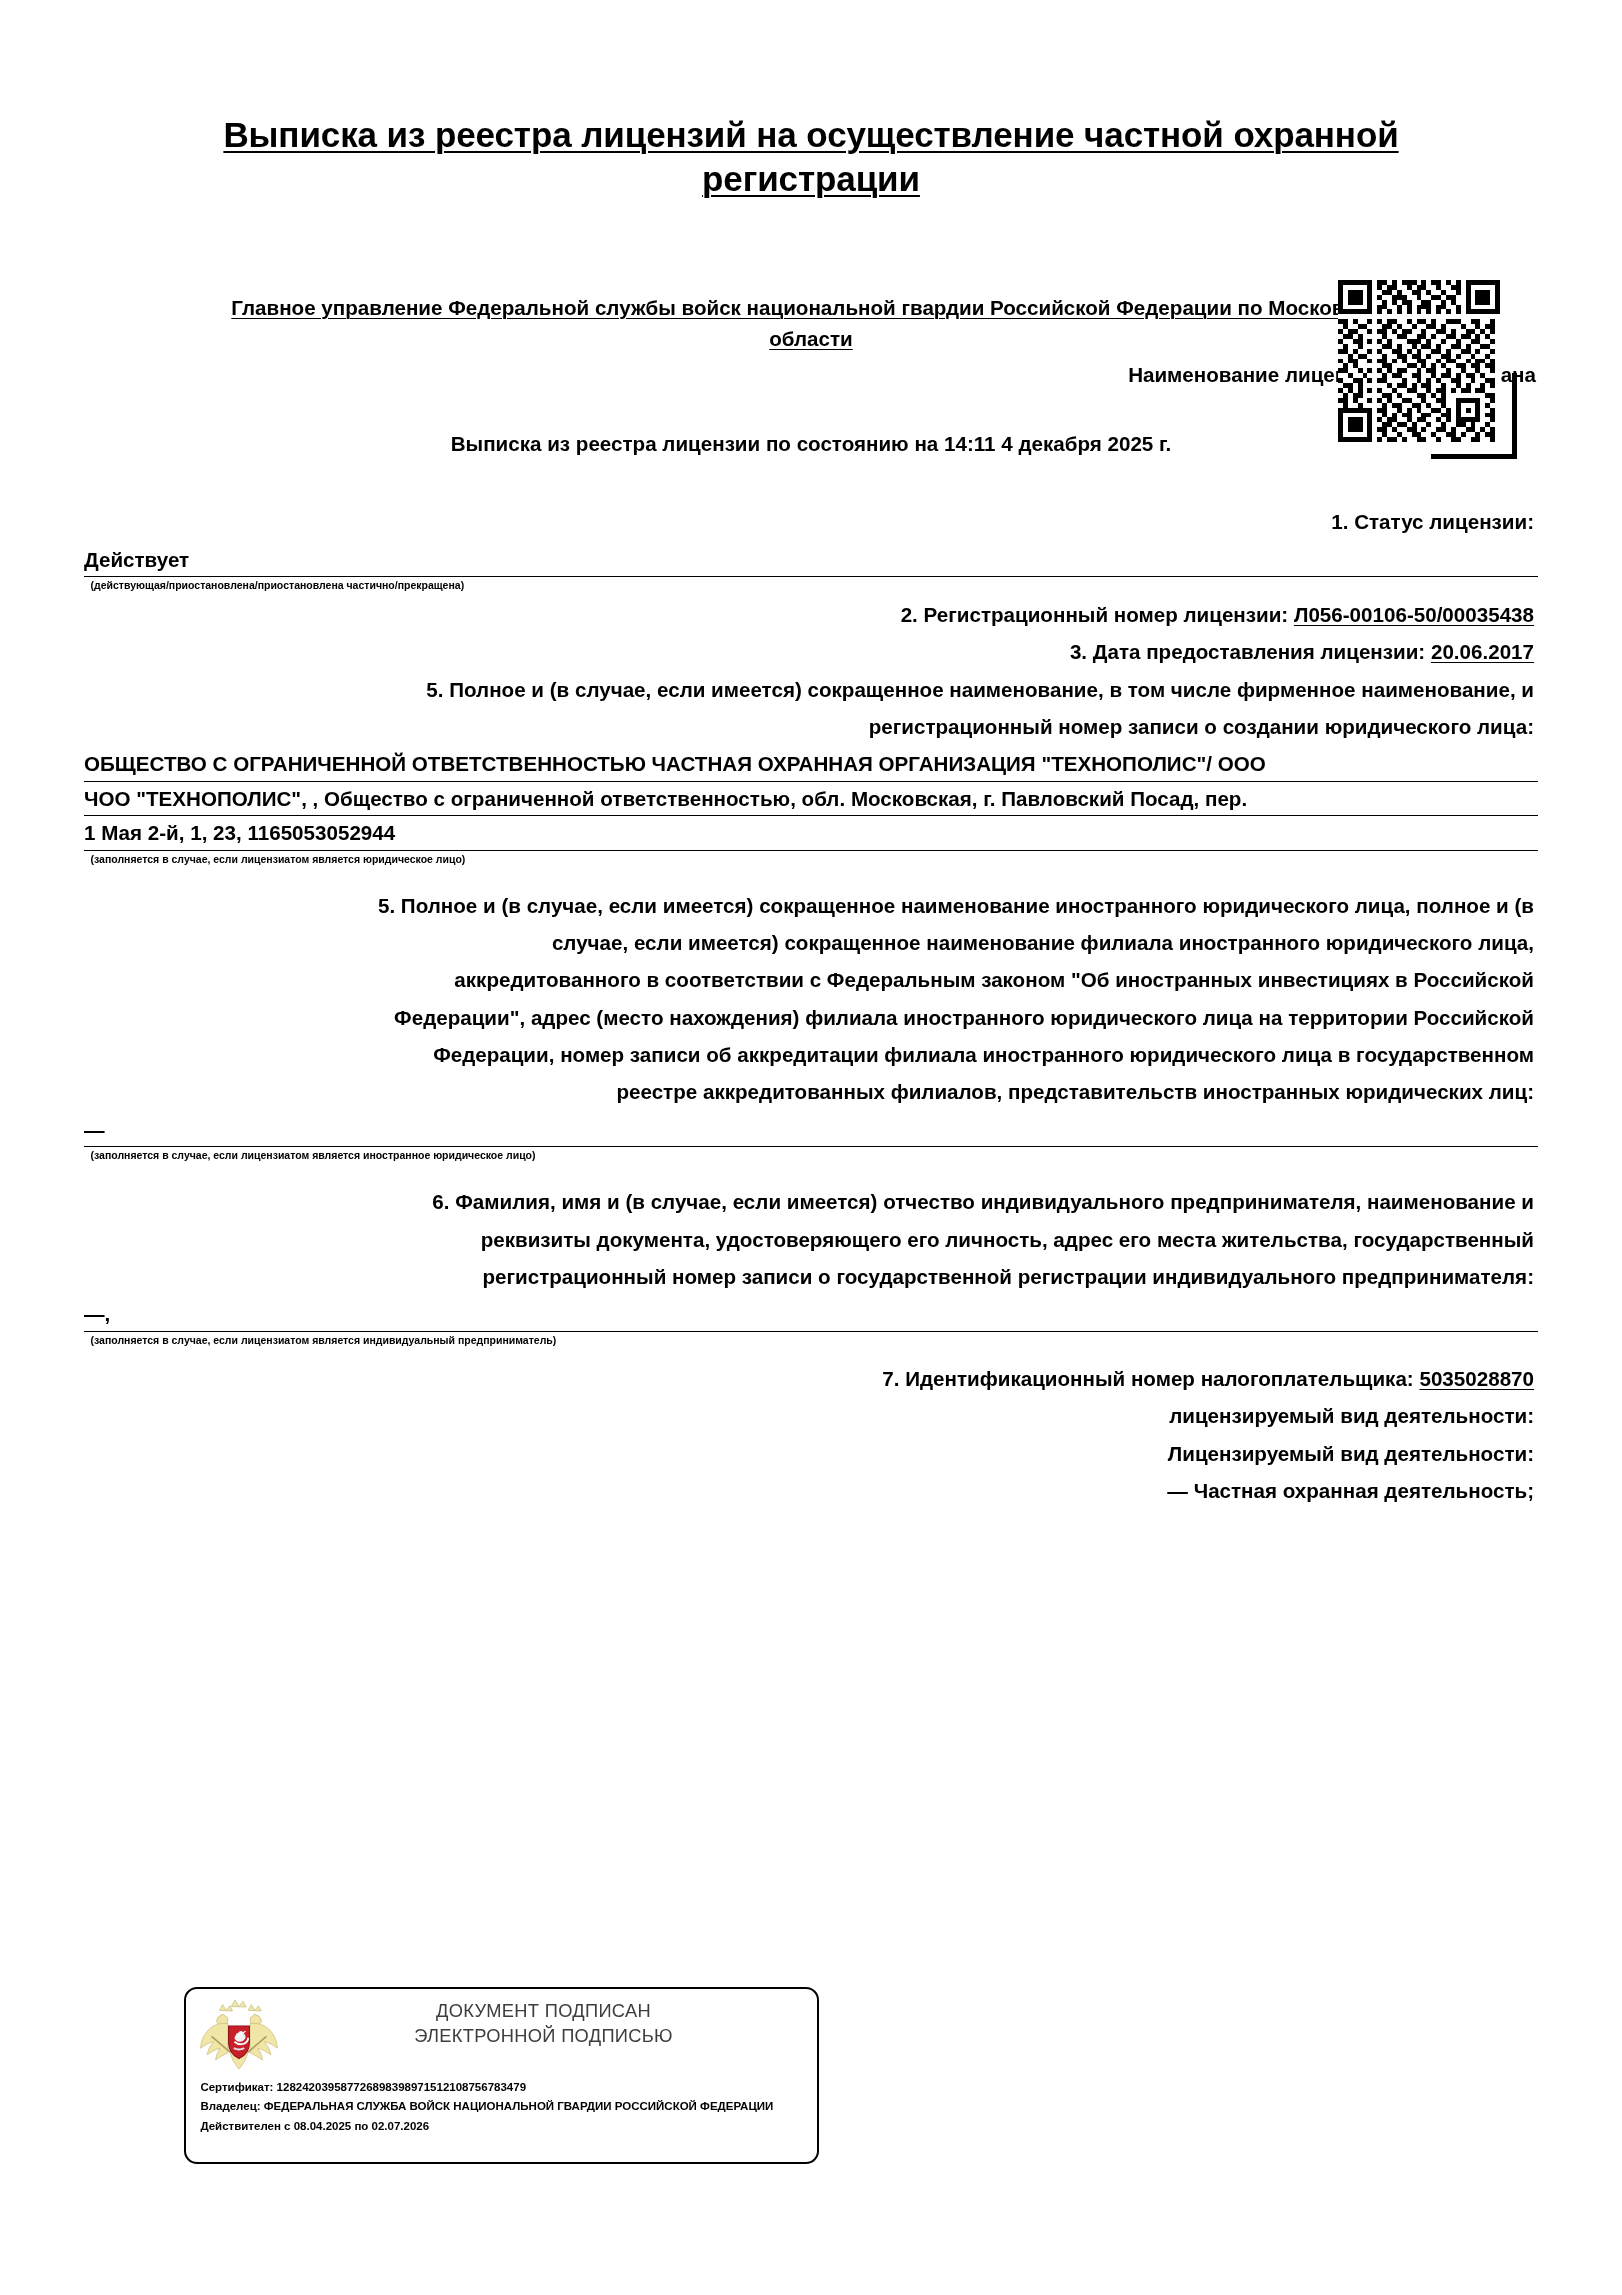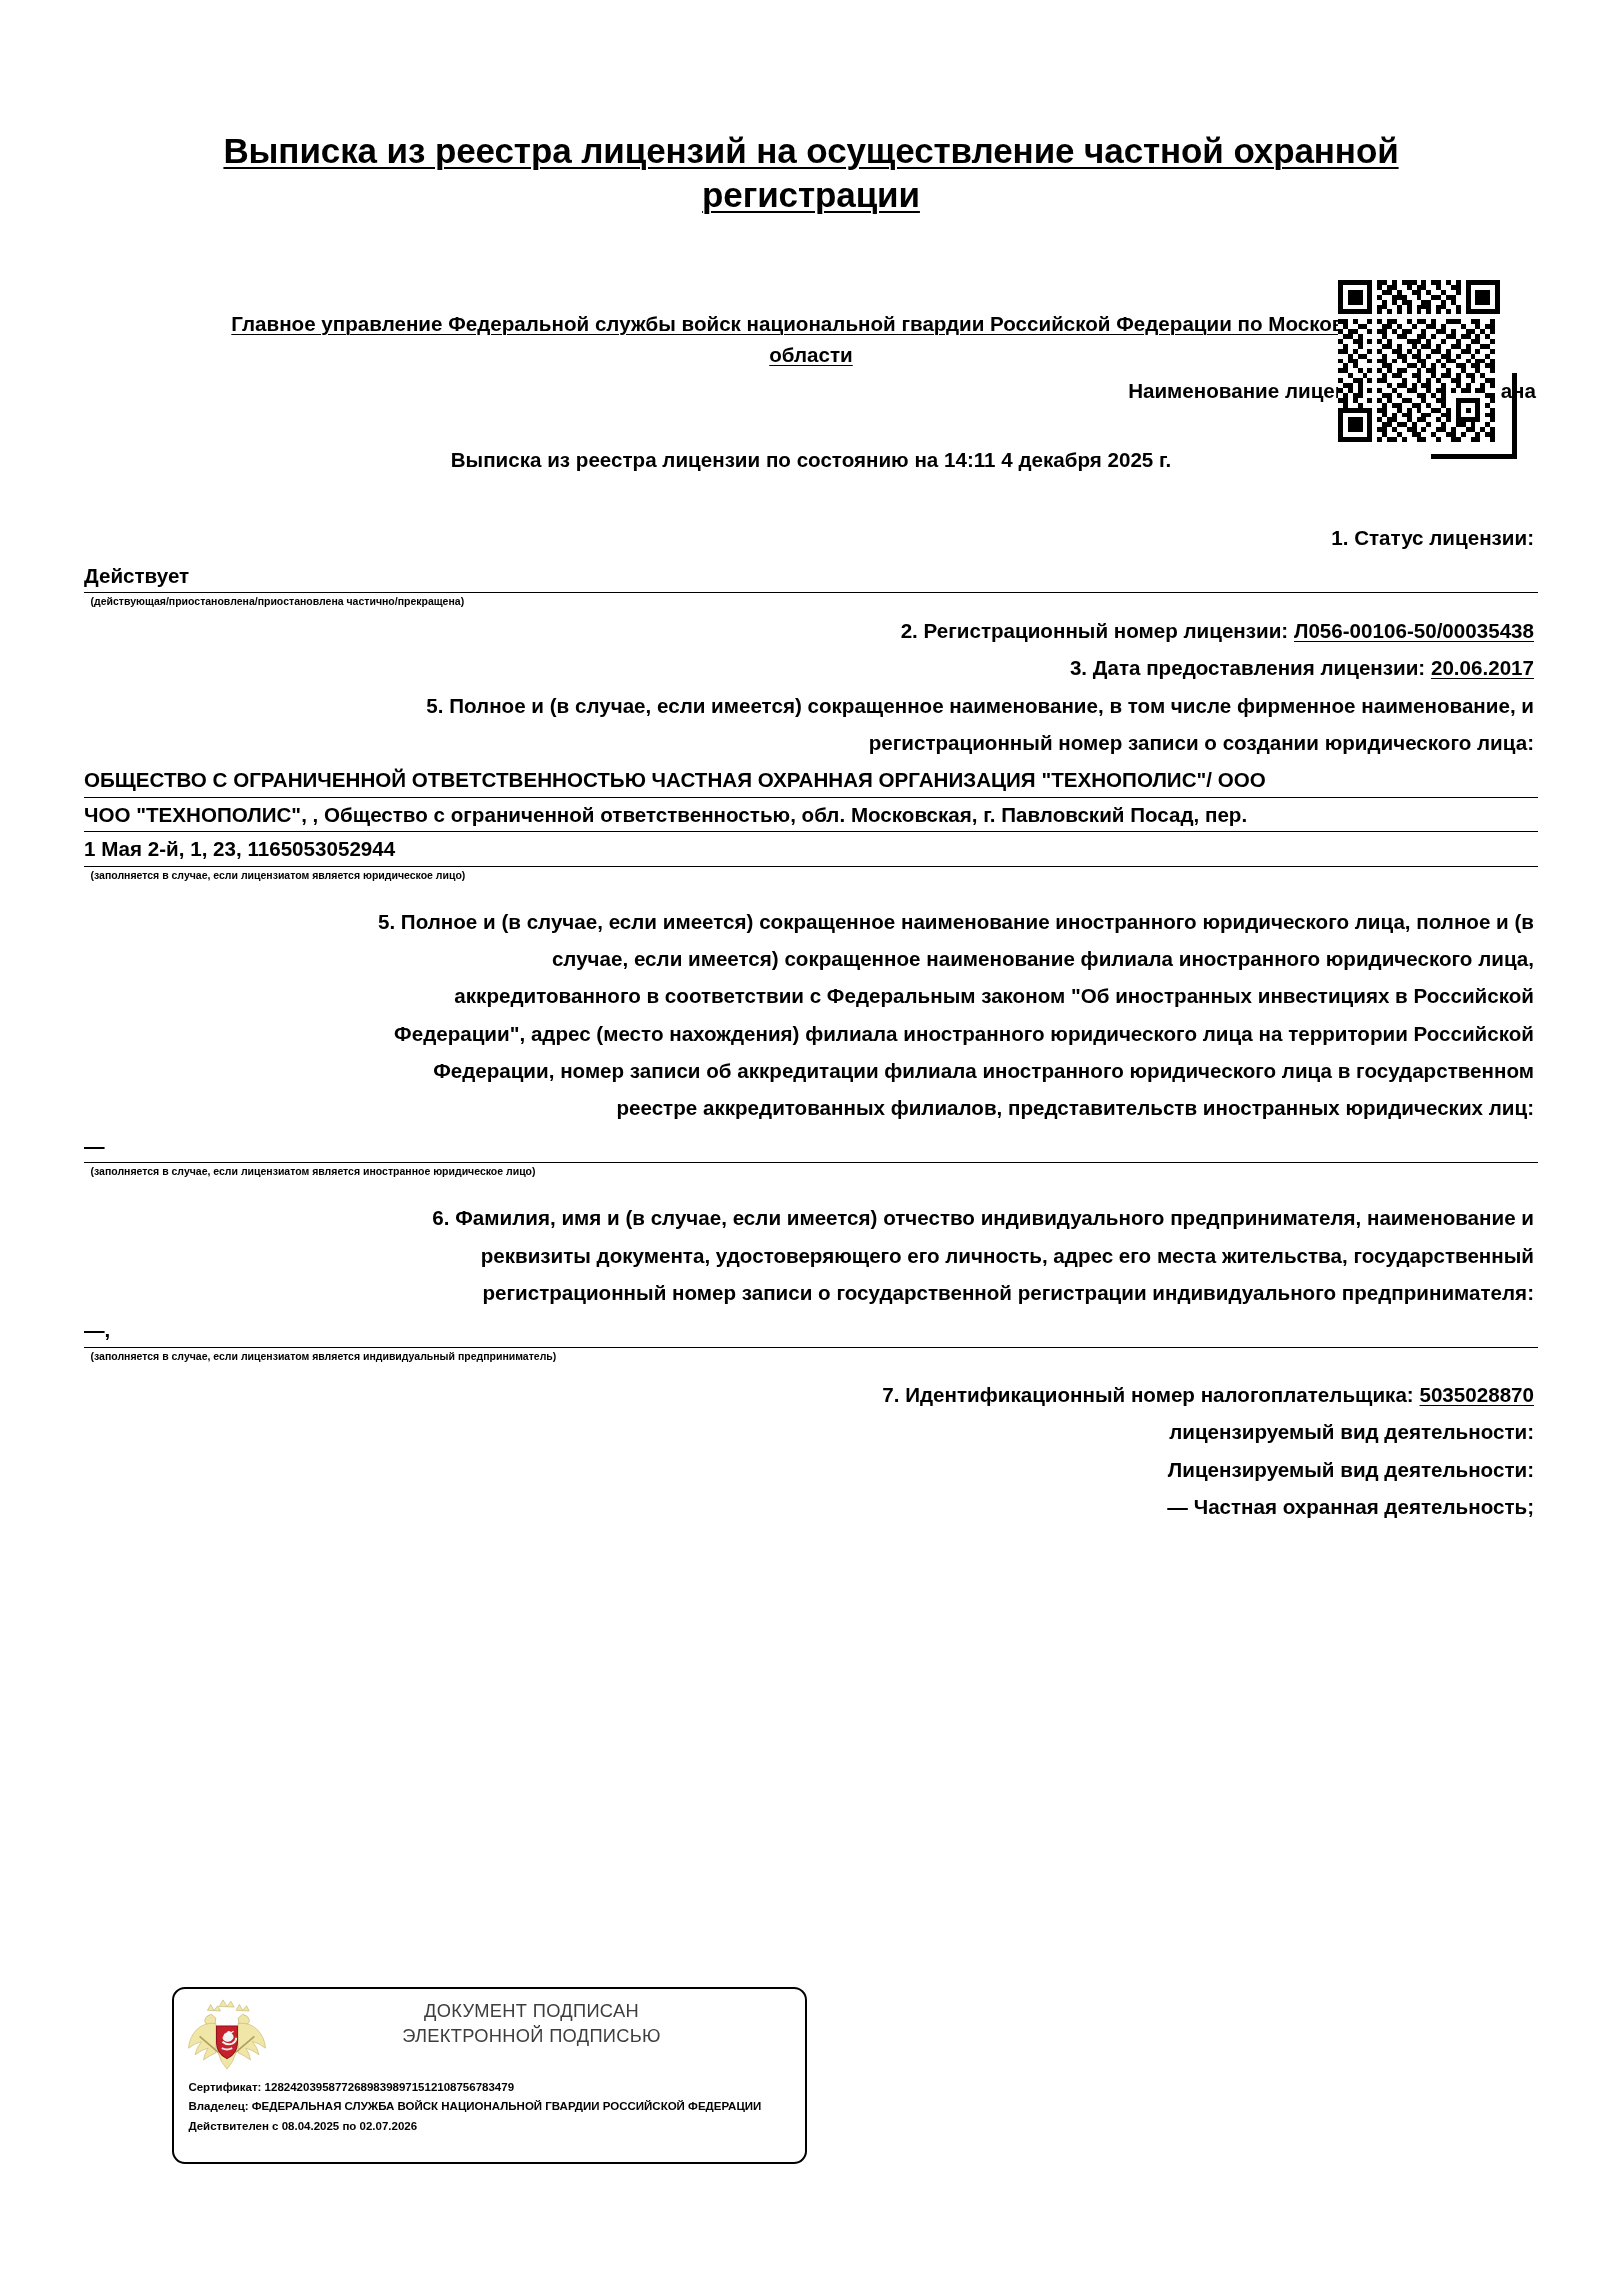--- a/index.html
+++ b/index.html
@@ -12,21 +12,21 @@
     color: #000000;
     -webkit-font-smoothing: antialiased;
   }
   .page {
     position: relative;
     width: 1622px;
     height: 2295px;
     background: #ffffff;
     overflow: hidden;
     box-sizing: border-box;
-    padding: 16px 84px;
+    padding: 0 84px;
   }
 
   
   .doc-title {
     margin: 0;
     padding-top: 113px;
     font-size: 35px;
     font-weight: bold;
     line-height: 1.27;
     text-align: center;
@@ -140,21 +140,21 @@
     padding-left: 6.5px;
     padding-top: 1.3px;
   }
 
   .gap-sm { height: 9.2px; }
   .gap-md { height: 17px; }
 
   
   .stamp {
     position: absolute;
-    left: 172px;
+    left: 184px;
     top: 1987px;
     width: 635px;
     height: 177px;
     border: 2px solid #000;
     border-radius: 13px;
     background: rgba(255,255,255,0.88);
     box-sizing: border-box;
     padding: 6.5px 10.5px 5.2px 10.5px;
   }
   .stamp-top {

